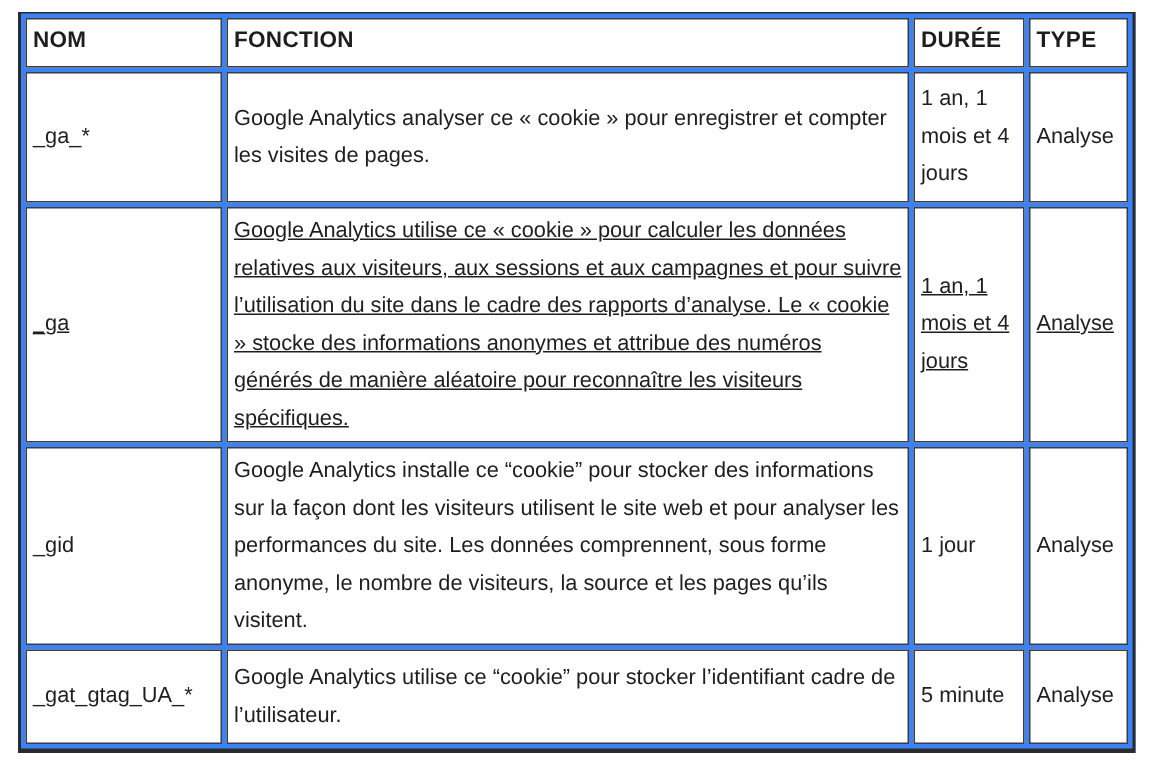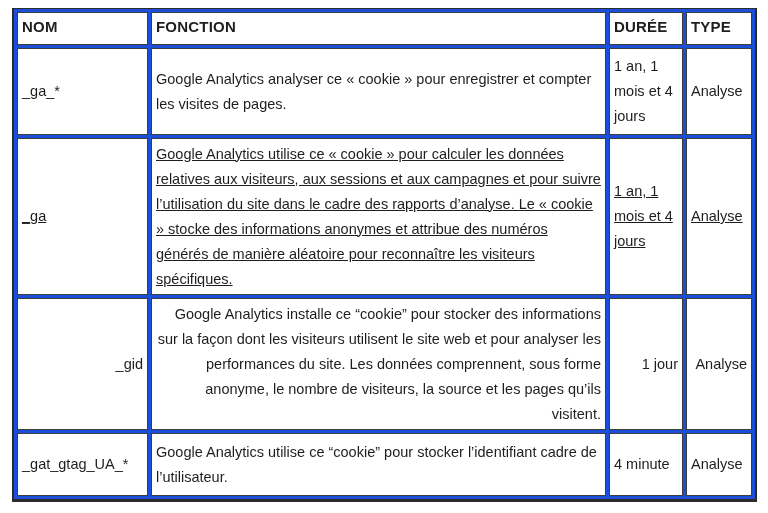--- a/index.html
+++ b/index.html
@@ -13,21 +13,21 @@
     overflow: hidden;
     font-family: "Liberation Sans", sans-serif;
     color: #1e1e1e;
   }
   .table-wrap {
     display: inline-block;
     margin: 8px 0 0 12px;
     border: 2px solid #2b2b2b;
     border-top-width: 1px;
     border-bottom-width: 3px;
-    background: #1d4ed8;
+    background: #3b82f6;
   }
   table.cookie-table {
     border-collapse: separate;
     border-spacing: 3px;
     table-layout: fixed;
     width: 741px;
   }
   .cookie-table th,
   .cookie-table td {
     border: 1px solid #3d3d3d;
@@ -48,21 +48,21 @@
     padding-top: 3px;
     height: 27px;
     letter-spacing: 0.2px;
   }
   col.c-nom  { width: 131px; }
   col.c-fn   { width: 455px; }
   col.c-dur  { width: 74px; }
   col.c-type { width: 66px; }
   tr.r1 td { height: 83px; }
   tr.r2 td { height: 153px; text-decoration: underline; }
-  tr.r3 td { height: 128px; text-align: right; }
+  tr.r3 td { height: 128px; }
   tr.r4 td { height: 59px; }
 </style>
 </head>
 <body>
 
 
 
 <div class="table-wrap">
   <table class="cookie-table">
     <colgroup>
@@ -94,21 +94,21 @@
       </tr>
       <tr class="r3">
         <td>_gid</td>
         <td>Google Analytics installe ce “cookie” pour stocker des informations sur la façon dont les visiteurs utilisent le site web et pour analyser les performances du site. Les données comprennent, sous forme anonyme, le nombre de visiteurs, la source et les pages qu’ils visitent.</td>
         <td>1 jour</td>
         <td>Analyse</td>
       </tr>
       <tr class="r4">
         <td>_gat_gtag_UA_*</td>
         <td>Google Analytics utilise ce “cookie” pour stocker l’identifiant cadre de l’utilisateur.</td>
-        <td>4 minute</td>
+        <td>5 minute</td>
         <td>Analyse</td>
       </tr>
     </tbody>
   </table>
 </div>
 
 
 
 
 </body></html>

